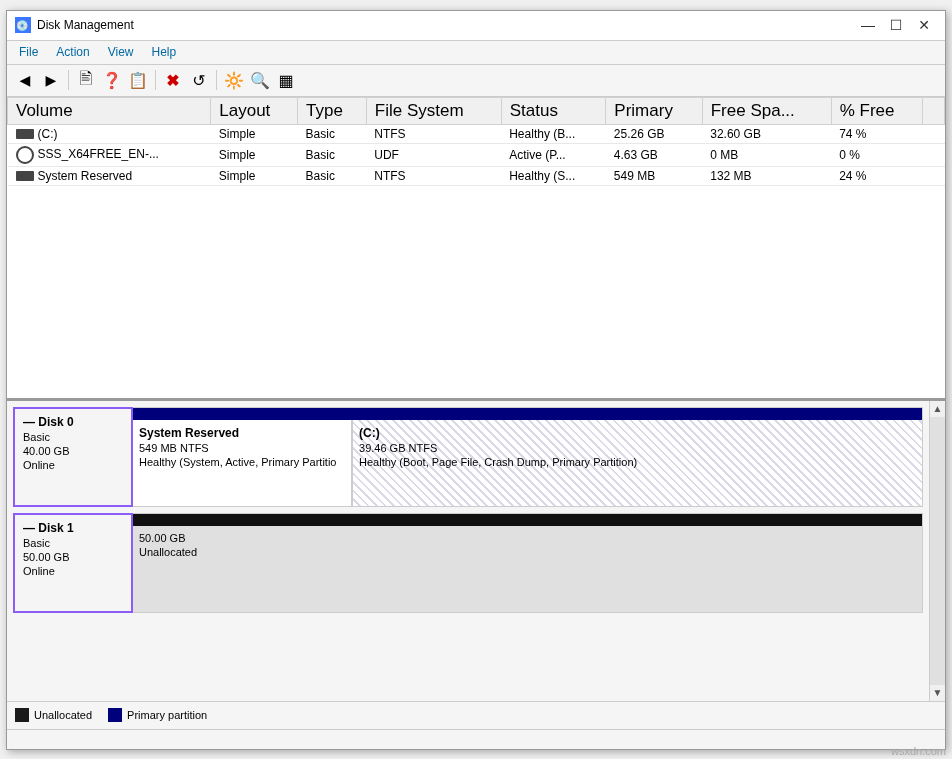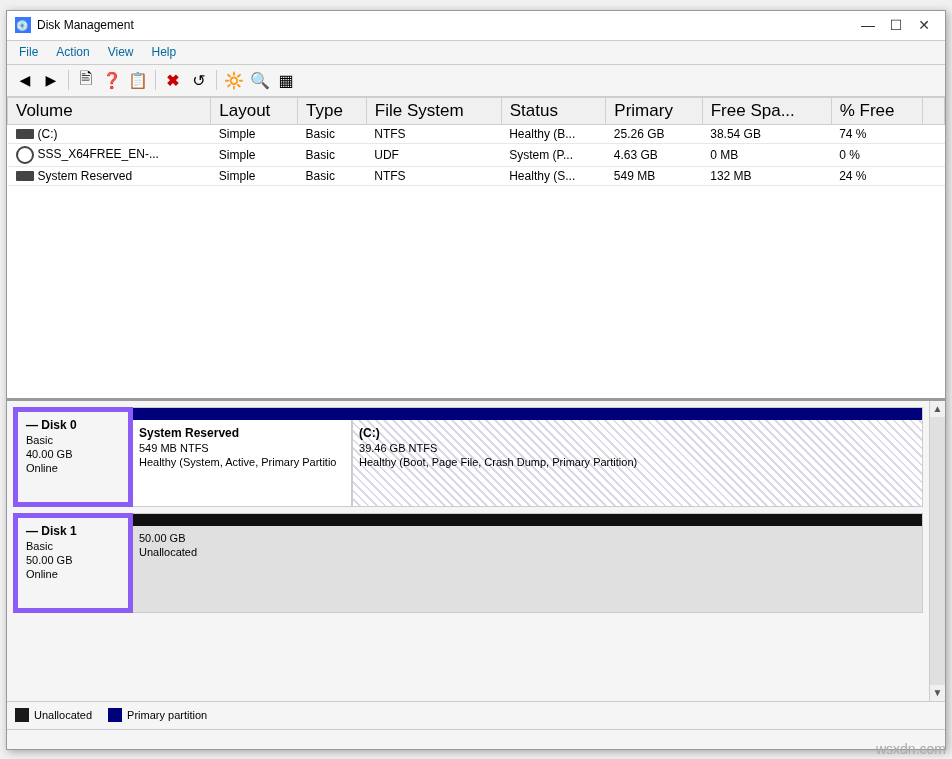--- a/index.html
+++ b/index.html
@@ -145,21 +145,21 @@
     .disk-row {
       display: flex;
       align-items: stretch;
       min-height: 100px;
       gap: 0;
     }
     .disk-label {
       width: 120px;
       min-width: 120px;
       background: #f5f5f5;
-      border: 5px solid #8b5cf6;
+      border: 2px solid #8b5cf6;
       padding: 6px 8px;
       font-size: 11px;
       display: flex;
       flex-direction: column;
       gap: 2px;
     }
     .disk-label-name {
       font-weight: bold;
       font-size: 12px;
     }
@@ -262,21 +262,21 @@
       align-items: center;
       padding: 0 6px;
       font-size: 11px;
     }
 
     
     .watermark {
       position: fixed;
       bottom: 2px;
       right: 6px;
-      font-size: 14px;
+      font-size: 11px;
       color: #aaa;
     }
 
     .disk-area-wrapper {
       display: flex;
       flex: 0 0 300px;
       overflow: hidden;
     }
     .disk-scroll-content {
       flex: 1;
@@ -343,30 +343,30 @@
         </tr>
       </thead>
       <tbody id="table-body">
       <tr>
             <td><span style="display:inline-block;width:18px;height:10px;background:#444;margin-right:4px;vertical-align:middle;border-radius:1px;"></span>(C:)</td>
             <td>Simple</td>
             <td>Basic</td>
             <td>NTFS</td>
             <td>Healthy (B...</td>
             <td>25.26 GB</td>
-            <td>38.54 GB</td>
+            <td>32.60 GB</td>
             <td>74 %</td>
             <td></td>
           </tr>
           <tr>
             <td><span style="display:inline-block;width:18px;height:18px;border-radius:50%;border:2px solid #444;margin-right:4px;vertical-align:middle;"></span>SSS_X64FREE_EN-...</td>
             <td>Simple</td>
             <td>Basic</td>
             <td>UDF</td>
-            <td>System (P...</td>
+            <td>Active (P...</td>
             <td>4.63 GB</td>
             <td>0 MB</td>
             <td>0 %</td>
             <td></td>
           </tr>
           <tr>
             <td><span style="display:inline-block;width:18px;height:10px;background:#444;margin-right:4px;vertical-align:middle;border-radius:1px;"></span>System Reserved</td>
             <td>Simple</td>
             <td>Basic</td>
             <td>NTFS</td>

